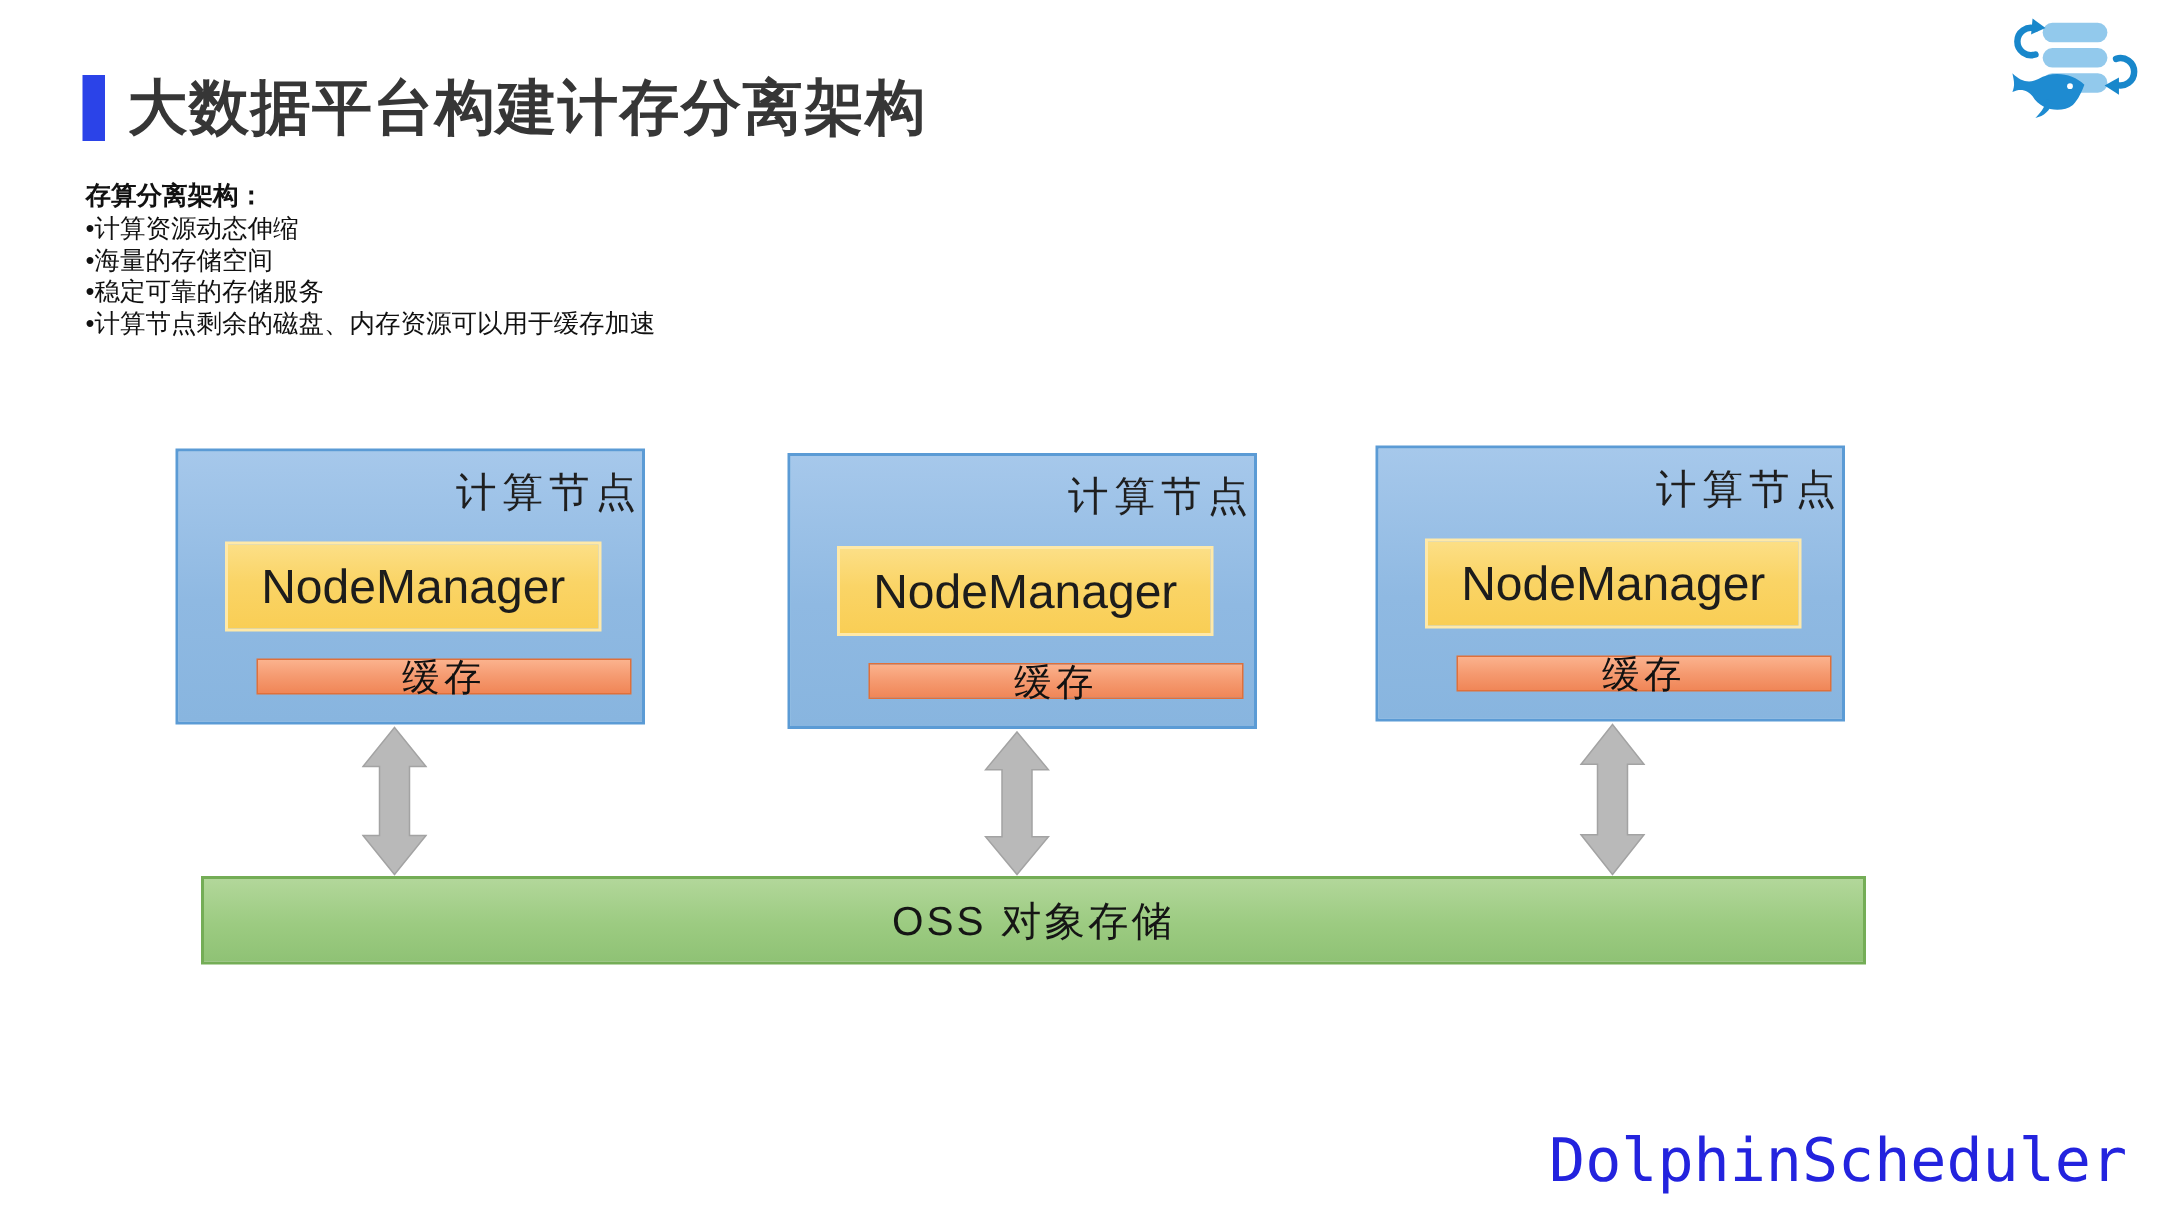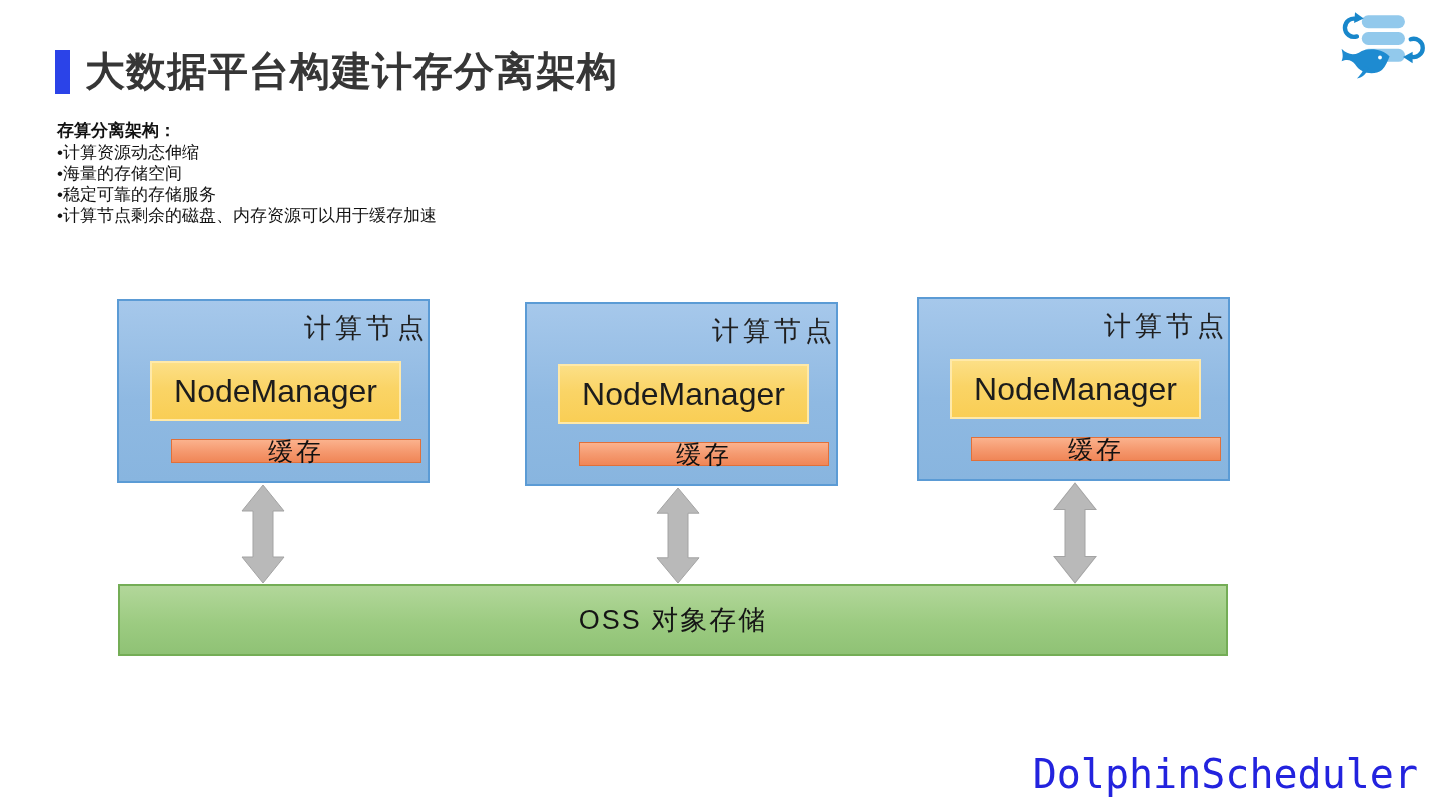--- a/index.html
+++ b/index.html
@@ -44,21 +44,21 @@
   .node-3 { left:917px; top:297px; }
 
   
   .arrow { position:absolute; width:44px; }
   .arrow-1 { left:241px; top:484px; height:100px; }
   .arrow-2 { left:656px; top:487px; height:97px; }
   .arrow-3 { left:1053px; top:482px; height:102px; }
 
   
   .storage-bar {
-    position:absolute; left:118px; top:584px; width:1110px; height:72px; box-sizing:border-box;
+    position:absolute; left:134px; top:584px; width:1110px; height:59px; box-sizing:border-box;
     background:linear-gradient(180deg,#B2D79A 0%,#9CCB81 55%,#8FC275 100%);
     border:2px solid #74AD56;
     display:flex; align-items:center; justify-content:center;
     font-size:27px; color:#151515; letter-spacing:2px;
   }
 
   
   .logo { position:absolute; left:1332px; top:6px; width:96px; height:78px; }
   .wordmark {
     position:absolute; right:22px; bottom:13px;

